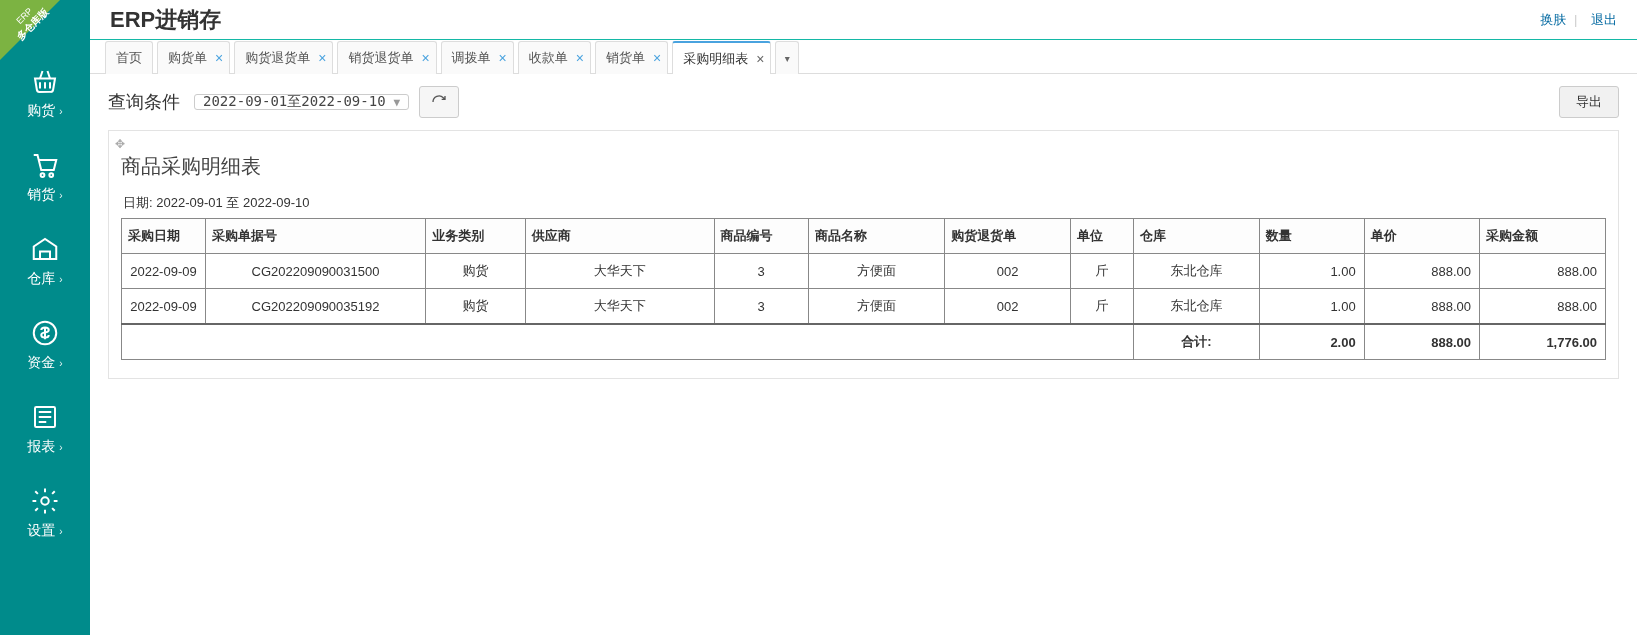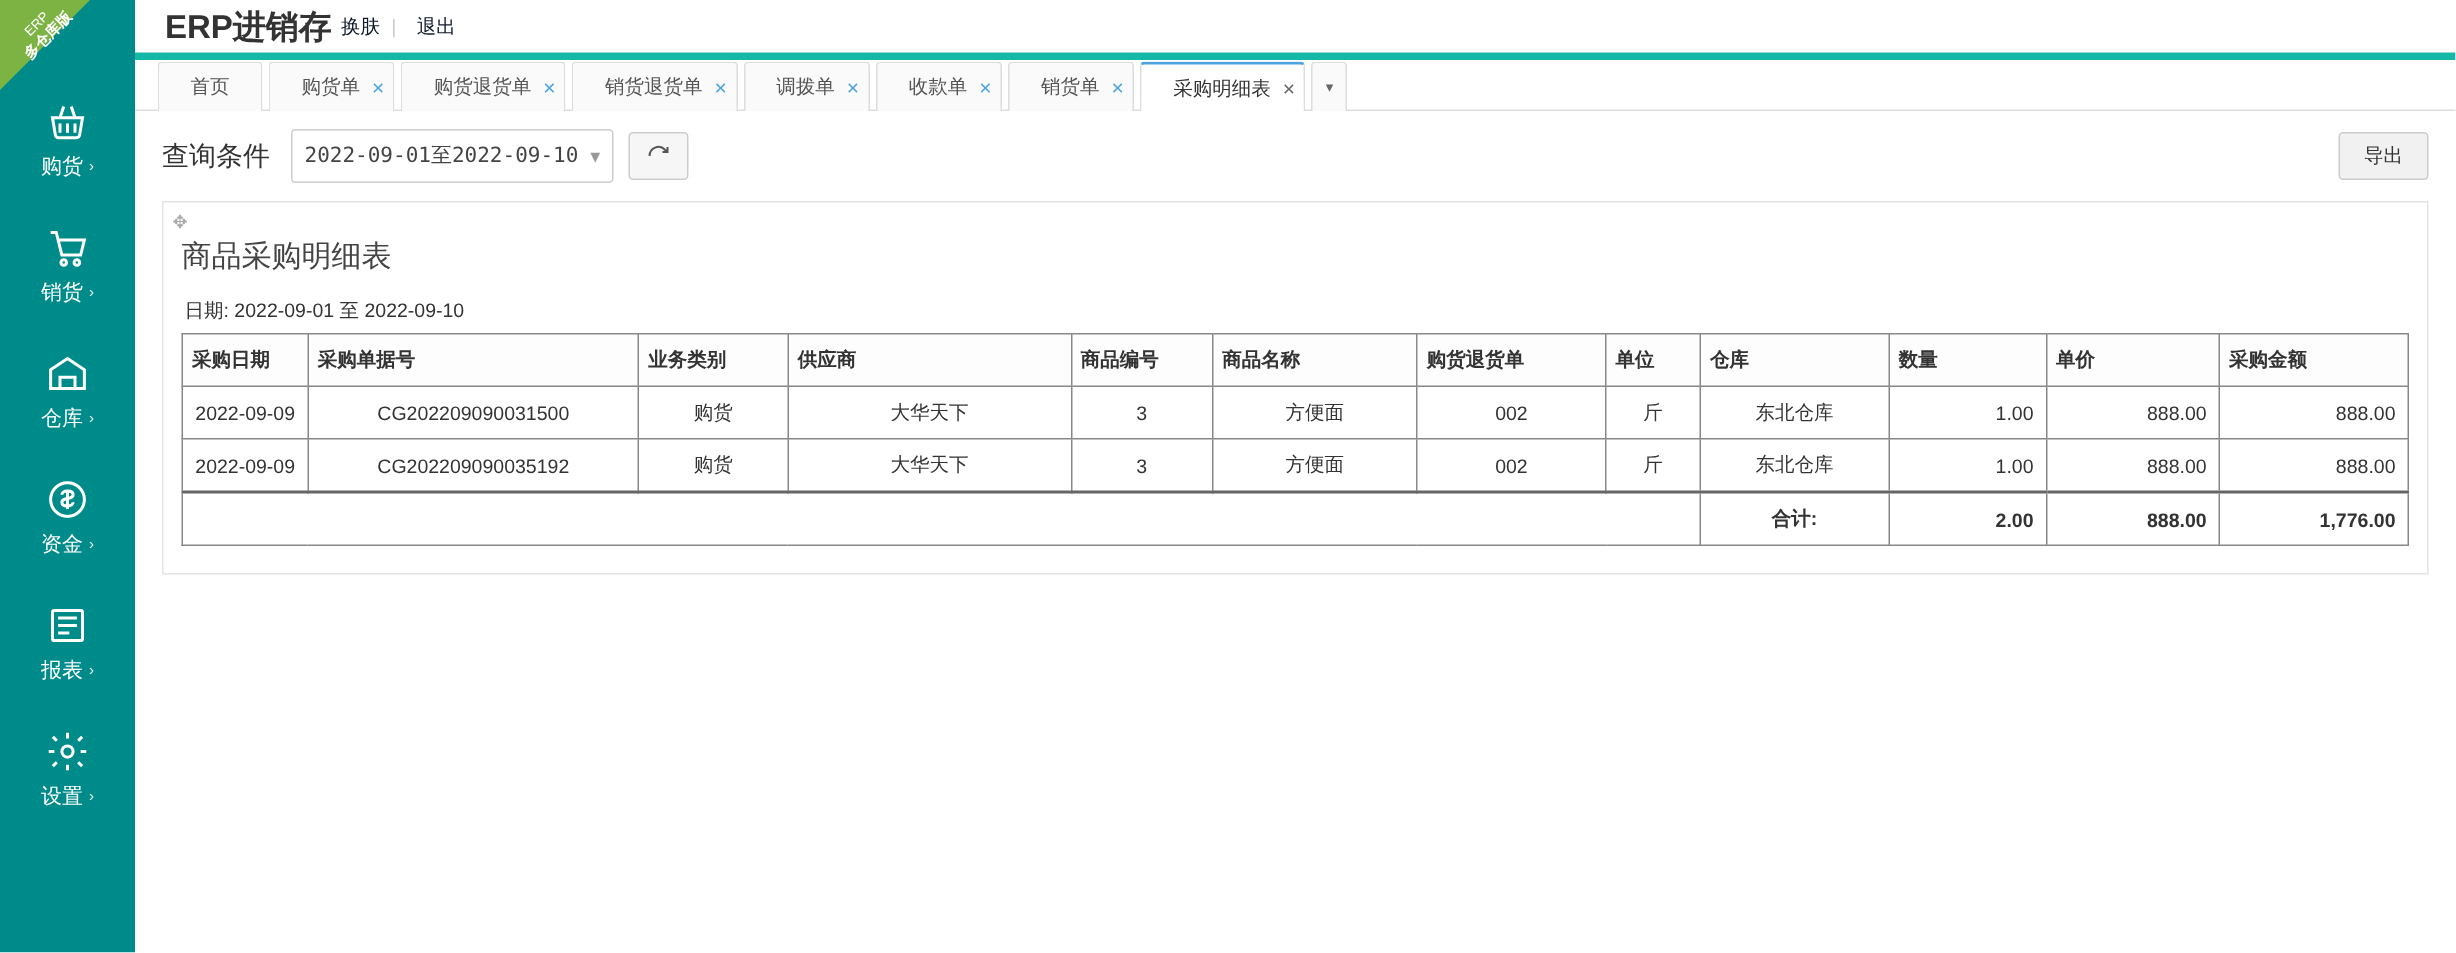--- a/index.html
+++ b/index.html
@@ -31,56 +31,56 @@
   .sidebar-item .icon { width: 34px; height: 34px; display:flex; align-items:center; justify-content:center; }
   .sidebar-item .label-row { display:flex; align-items:center; margin-top:4px; }
   .sidebar-item .label { font-size: 14px; }
   .sidebar-item .chev { margin-left: 4px; font-size: 10px; opacity: .9; }
 
   
   .main { position: absolute; left: 90px; top: 0; right: 0; bottom: 0; }
 
   
   .header {
-    display: flex; align-items: center; justify-content: flex-start;
-    height: 40px; padding: 0 20px; border-bottom: 5px solid #14b8a6;
+    display: flex; align-items: center; justify-content: space-between;
+    height: 40px; padding: 0 20px; border-bottom: 1px solid #14b8a6;
   }
   .brand { font-size: 22px; font-weight: bold; color: #333; }
-  .header-right a { color: #0f172a; text-decoration: none; margin-left: 6px; font-size: 13px; }
+  .header-right a { color: #0369a1; text-decoration: none; margin-left: 6px; font-size: 13px; }
   .header-right .divider { color: #ccc; margin: 0 4px; }
 
   
   .tabstrip {
     display: flex; align-items: stretch; height: 34px; border-bottom: 1px solid #ddd;
     padding-left: 15px; background: #fff;
   }
   .tab {
     display: flex; align-items: center; border: 1px solid #ddd; border-bottom: none;
-    background: #fafafa; margin-right: 4px; padding: 0 21px; font-size: 13px;
+    background: #fafafa; margin-right: 4px; padding: 0 10px; font-size: 13px;
     color: #555; cursor: pointer; position: relative; top: 1px;
     border-radius: 3px 3px 0 0;
   }
   .tab.nohome { padding-right: 6px; }
   .tab .close { margin-left: 8px; color: #4aa3df; font-size: 14px; line-height: 1; cursor:pointer; }
   .tab.active {
     background: #fff; border-top: 2px solid #4aa3df; color: #333;
   }
   .tab-dropdown {
     width: 24px; display:flex; align-items:center; justify-content:center;
     border:1px solid #ddd; border-bottom:none; background:#fafafa; cursor:pointer;
     position:relative; top:1px; border-radius:3px 3px 0 0;
   }
 
   
   .toolbar {
     display: flex; align-items: center; padding: 12px 18px; gap: 10px;
   }
   .toolbar .lbl { font-size: 18px; color: #333; margin-right: 4px; }
   .date-select {
-    border: 1px solid #ccc; border-radius: 3px; height: 36px;
+    border: 1px solid #ccc; border-radius: 3px; height: 16px;
     display: flex; align-items: center; padding: 0 8px; min-width: 210px;
     font-family: "SimSun", monospace; font-size: 14px; color: #444; cursor:pointer;
     justify-content: space-between;
   }
   .date-select .arrow { color: #999; font-size: 11px; margin-left: 8px; }
   .icon-btn {
     width: 40px; height: 32px; border: 1px solid #ccc; border-radius: 3px;
     background: #f6f6f6; display:flex; align-items:center; justify-content:center;
     cursor:pointer; color:#555;
   }

